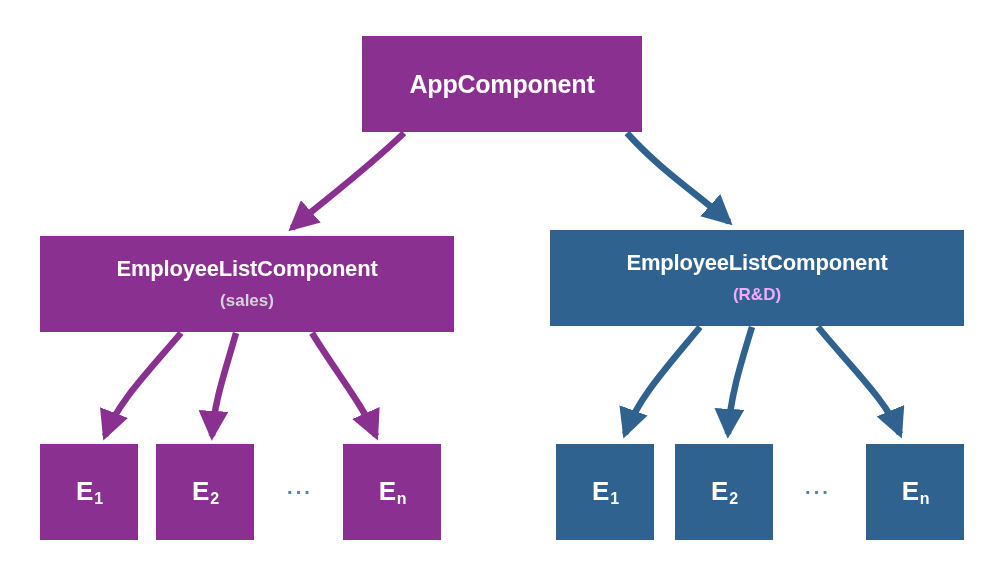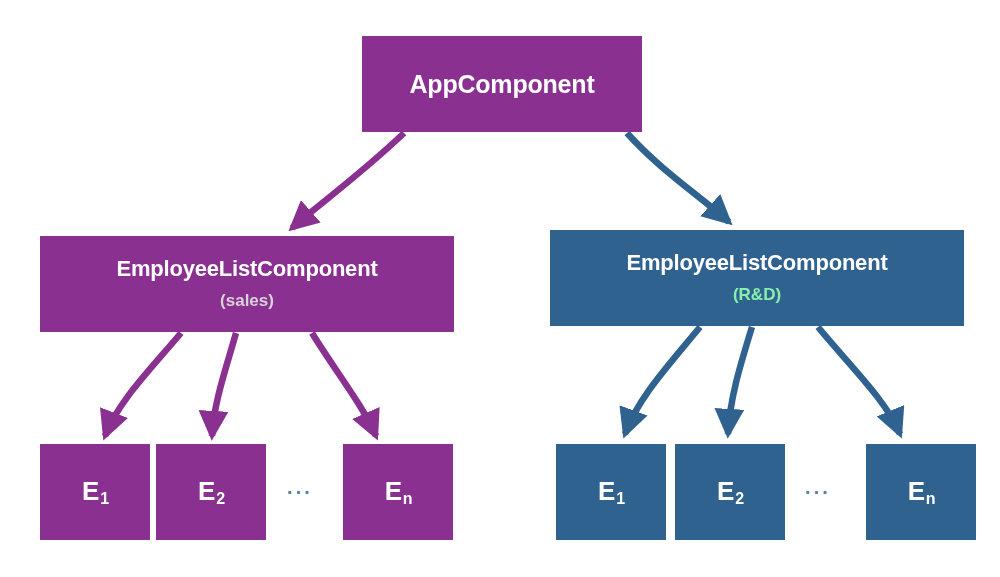--- a/index.html
+++ b/index.html
@@ -66,21 +66,21 @@
     left: 550px;
     top: 230px;
     width: 414px;
     height: 96px;
   }
   .mid .node-title { font-size: 22px; }
   .mid .node-sub { font-size: 17px; margin-top: 12px; }
 
   
   .leaf {
-    width: 110px;
+    width: 98px;
     height: 96px;
     top: 444px;
   }
   .leaf .node-title {
     font-size: 26px;
   }
   .leaf .node-title sub {
     font-size: 16px;
     font-weight: bold;
     vertical-align: baseline;
@@ -145,21 +145,21 @@
     <div class="node-title">AppComponent</div>
   </div>
 
   <div class="node mid" id="node-sales" style="background:#8a3090">
     <div class="node-title">EmployeeListComponent</div>
     <div class="node-sub" style="color:#d6d2da">(sales)</div>
   </div>
 
   <div class="node mid" id="node-rnd" style="background:#30628f">
     <div class="node-title">EmployeeListComponent</div>
-    <div class="node-sub" style="color:#86efac">(R&amp;D)</div>
+    <div class="node-sub" style="color:#f0abfc">(R&amp;D)</div>
   </div>
 
   <div class="node leaf" id="leaf-s1" style="background:#8a3090">
     <div class="node-title">
       <span>E</span><sub>1</sub>
     </div>
   </div>
   <div class="node leaf" id="leaf-s2" style="background:#8a3090">
     <div class="node-title">
       <span>E</span><sub>2</sub>

